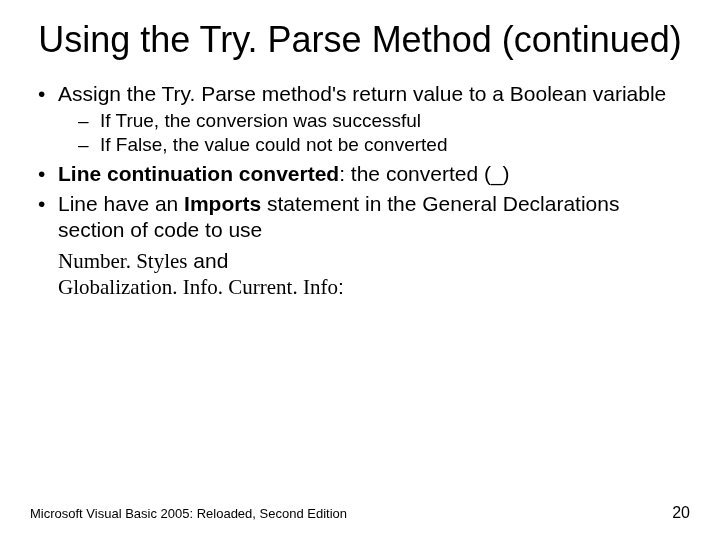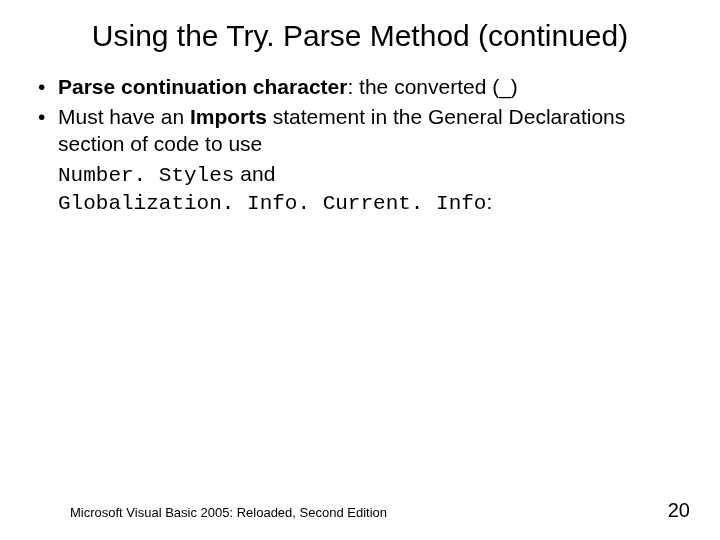--- a/index.html
+++ b/index.html
@@ -7,21 +7,21 @@
     width: 720px;
     height: 540px;
     background: #ffffff;
     font-family: Arial, Helvetica, sans-serif;
     color: #000000;
     position: relative;
     padding: 18px 30px 0 30px;
   }
   .title {
     text-align: center;
-    font-size: 30px;
+    font-size: 36px;
     font-weight: 400;
     line-height: 1.2;
     margin-bottom: 20px;
   }
   .content {
     font-size: 21px;
     line-height: 1.25;
   }
   ul.main {
     list-style: none;
@@ -51,53 +51,59 @@
     font-size: 19px;
     line-height: 1.25;
   }
   ul.sub > li::before {
     content: "–";
     position: absolute;
     left: 0;
     top: 0;
   }
   .bold { font-weight: 700; }
-  .mono { font-family: Liberation Mono, monospace; }
+  .mono { font-family: Liberation Serif, serif; }
   .extra {
     padding-left: 28px;
     font-size: 21px;
     line-height: 1.25;
   }
   .footer {
     position: absolute;
     bottom: 18px;
     left: 30px;
     right: 30px;
     display: flex;
     justify-content: space-between;
     align-items: baseline;
     font-size: 13px;
-    margin-left: 40px;
   }
   .footer .pagenum {
-    font-size: 20px;
+    font-size: 16px;
   }
 </style>
 </head>
 <body>
 
 <h1 class="title">Using the Try. Parse Method (continued)</h1>
 
 <div class="content">
   <ul class="main">
     <li>
-      <span class="bold">Parse continuation character</span><span>: the converted (_)</span>
+      <span>Assign the Try. Parse method's return value to a Boolean variable</span>
+      <ul class="sub">
+        <li>If True, the conversion was successful</li>
+        <li>If False, the value could not be converted</li>
+      </ul>
     </li>
     <li>
-      <span>Must have an </span><span class="bold">Imports</span><span> statement in the General Declarations section of code to use </span>
+      <span class="bold">Line continuation converted</span><span>: the converted (_)</span>
+    </li>
+    <li>
+      <span>Line have an </span><span class="bold">Imports</span><span> statement in the General Declarations section of code to use </span>
     </li>
   </ul>
   <div class="extra">
     <span class="mono">Number. Styles</span><span> and </span><br>
     <span class="mono">Globalization. Info. Current. Info</span><span>:</span>
   </div>
 </div>
 
 <div class="footer">
   <span>Microsoft Visual Basic 2005: Reloaded, Second Edition</span>

